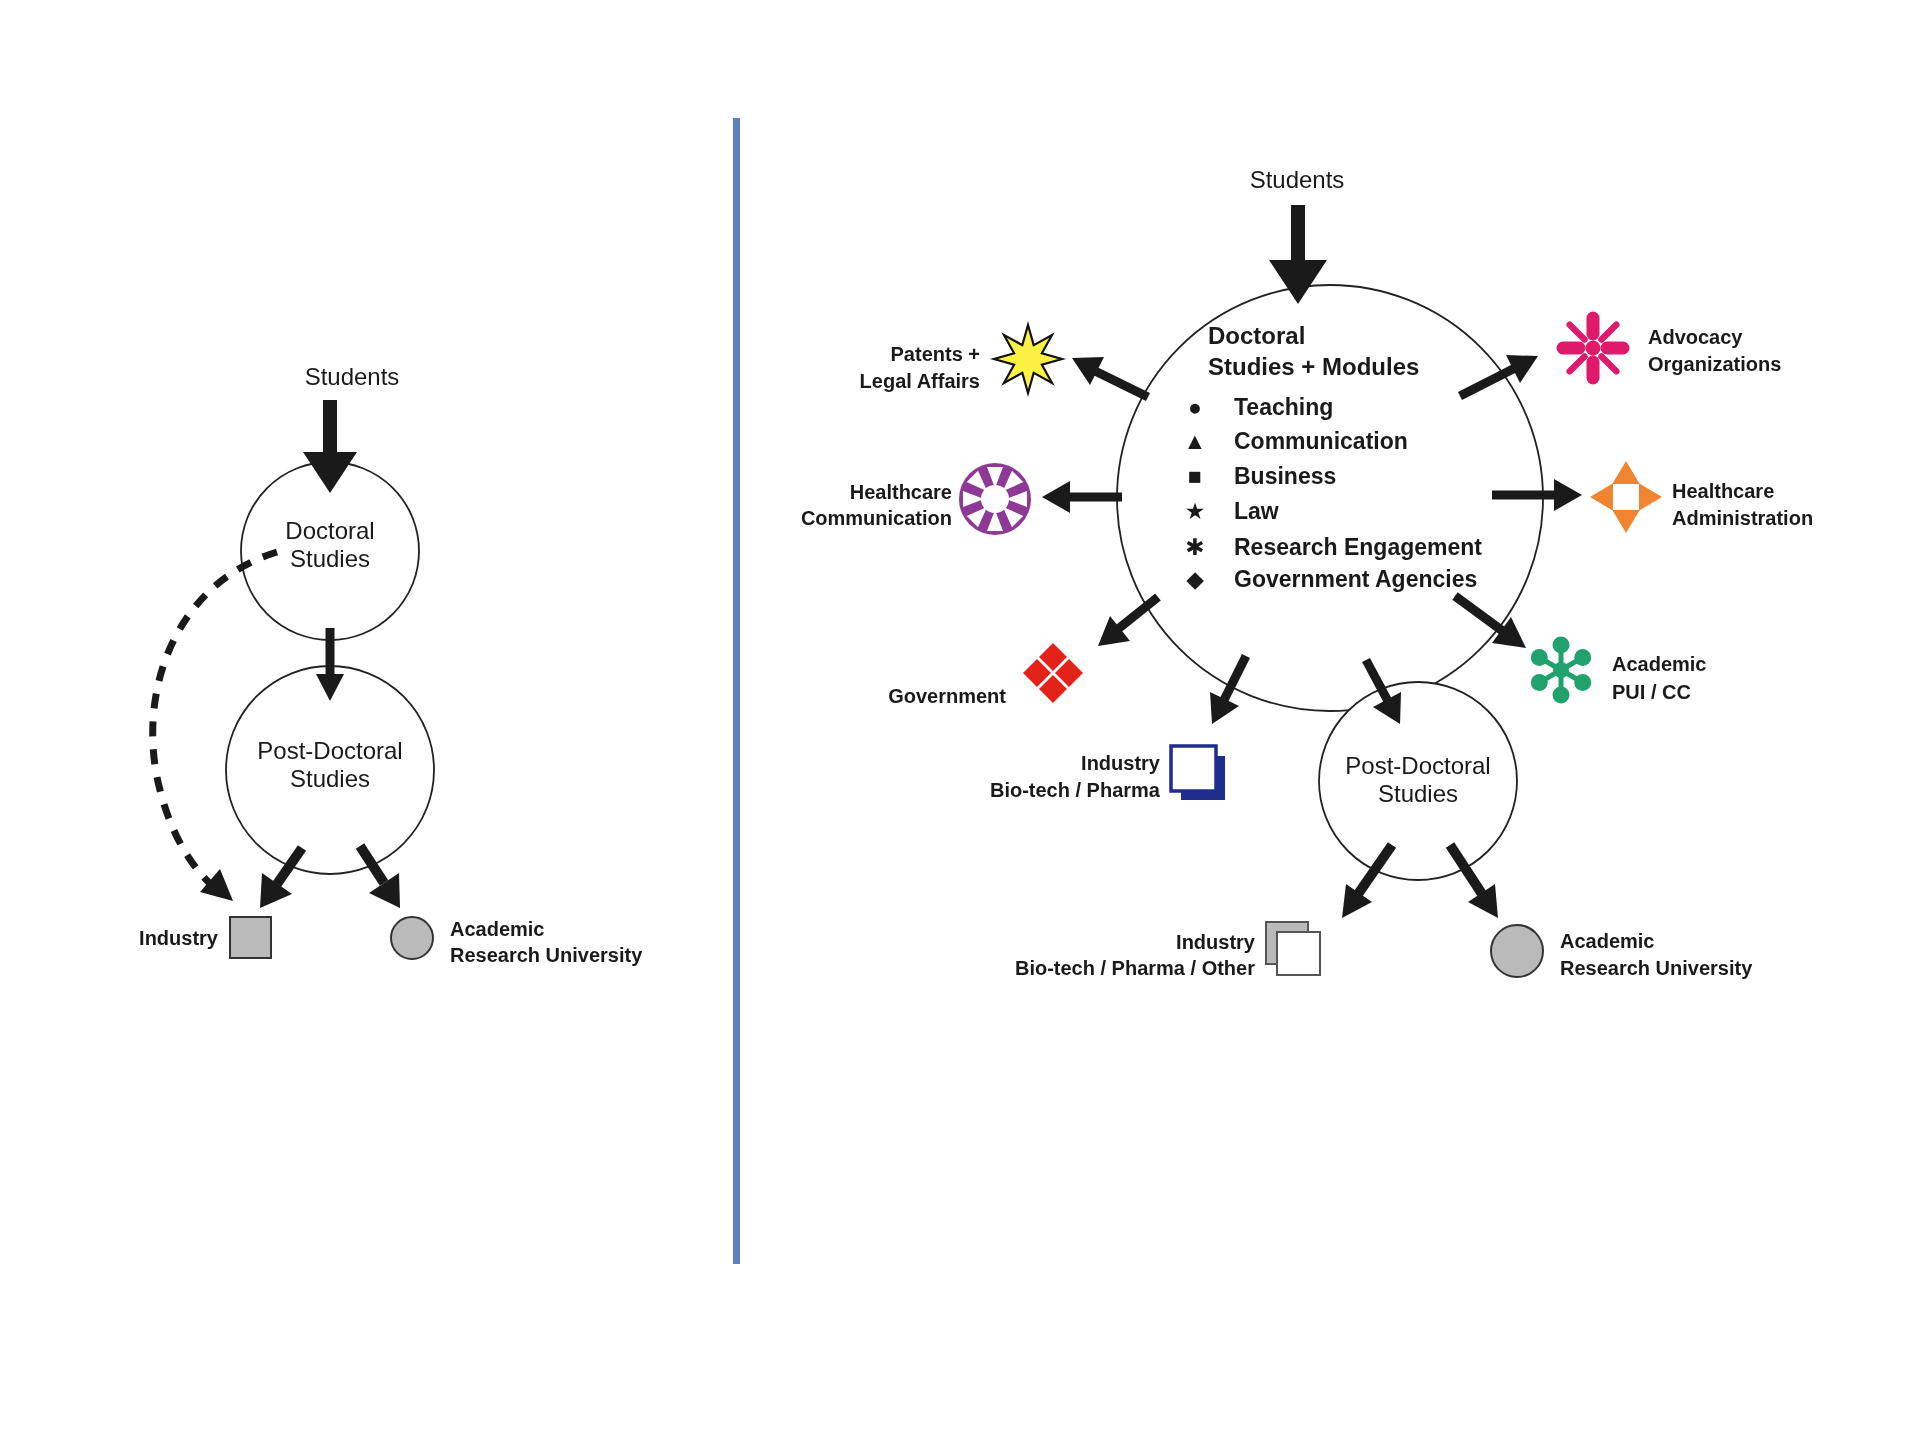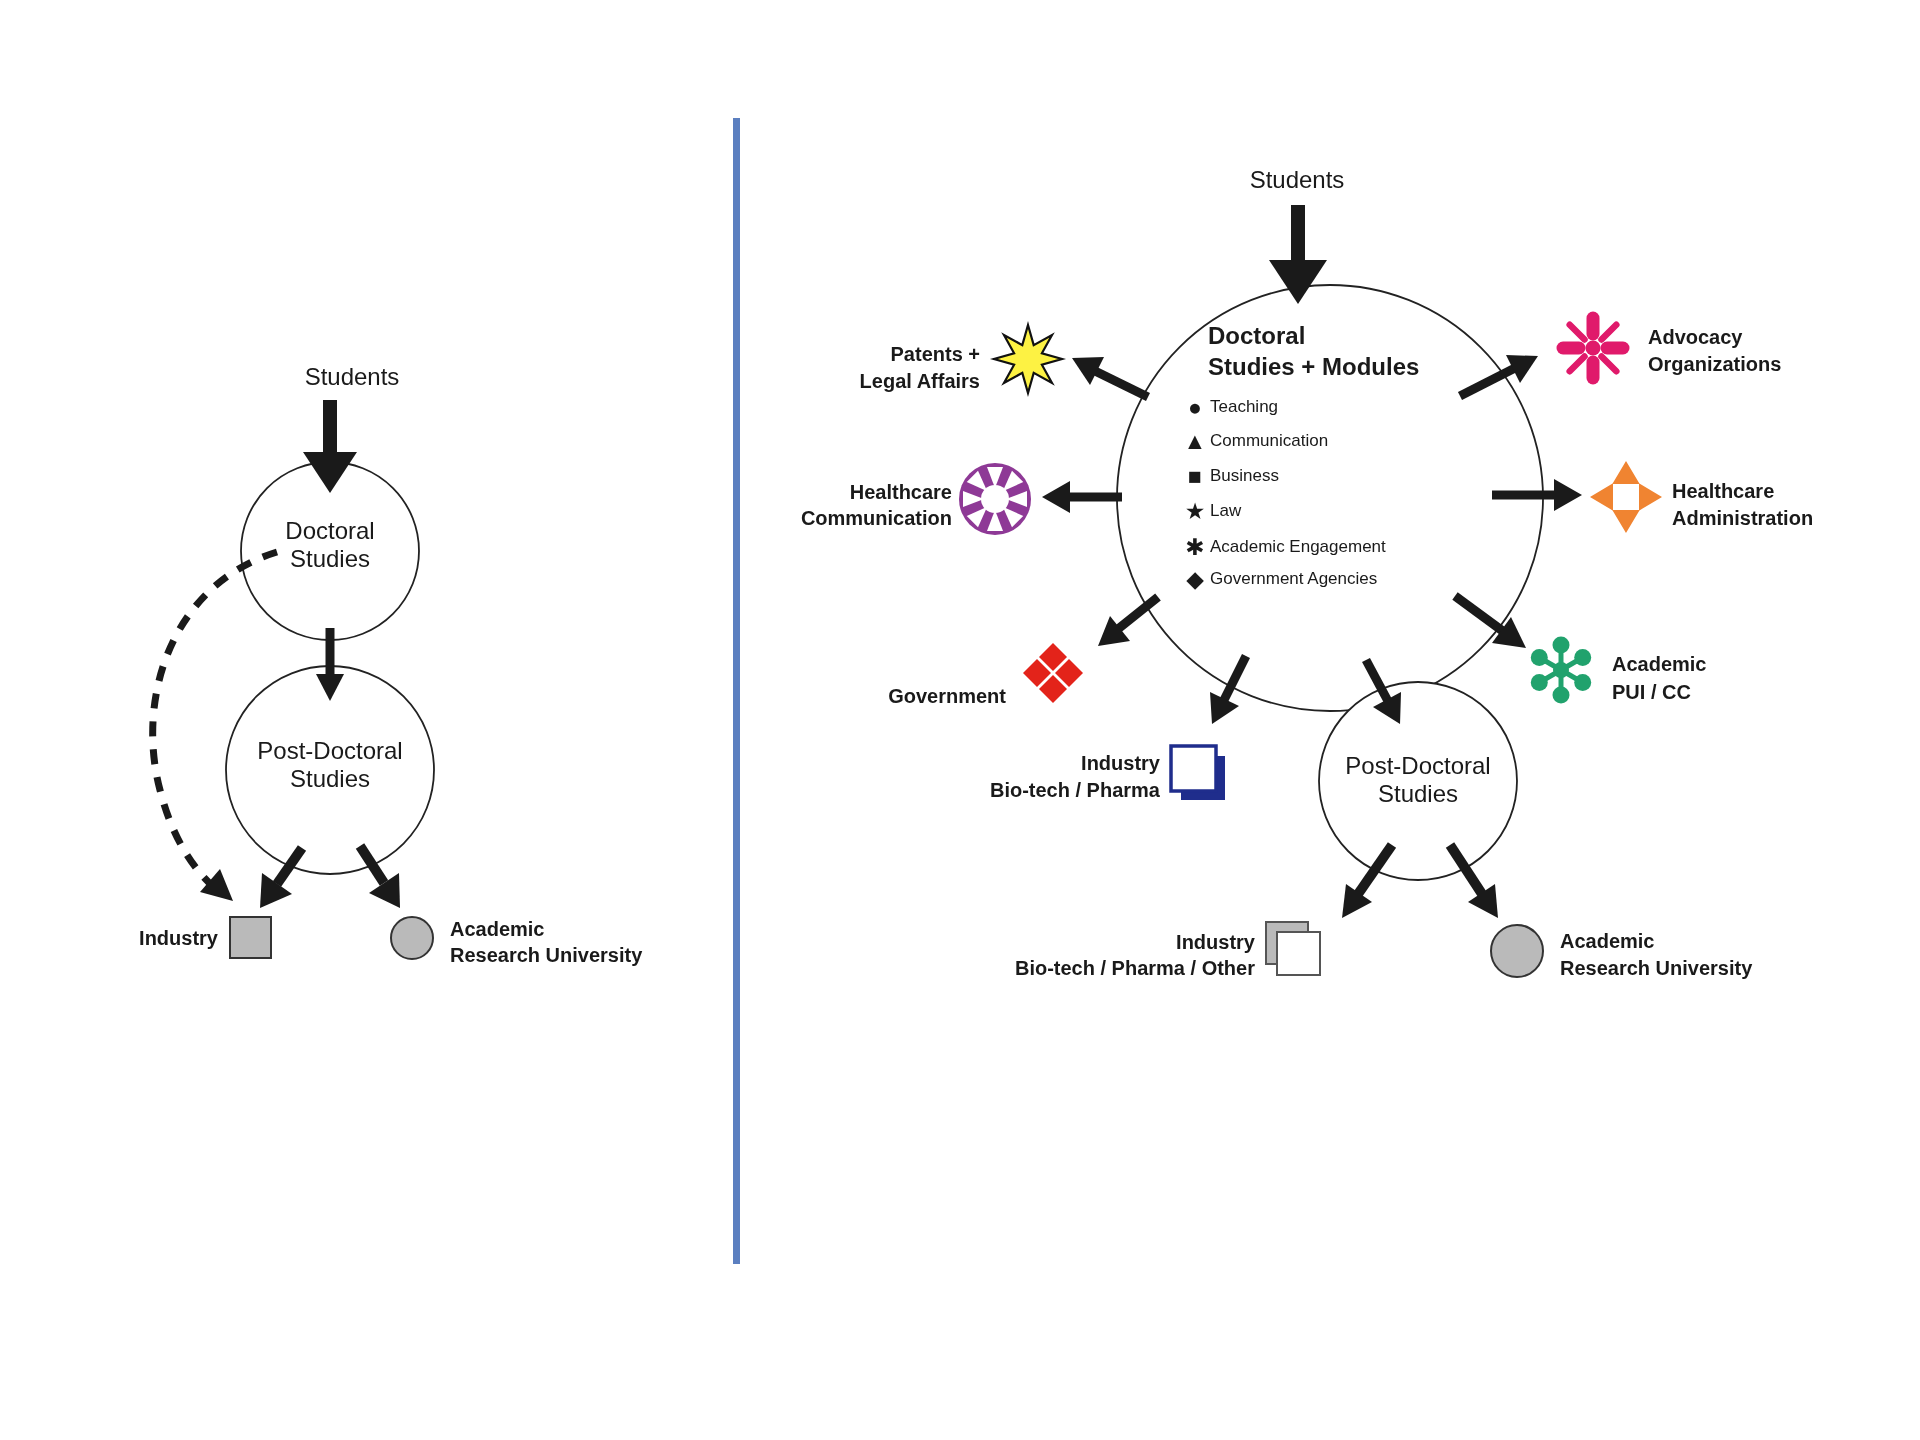--- a/index.html
+++ b/index.html
@@ -8,21 +8,21 @@
     font-family:"Liberation Sans", sans-serif;color:#1a1a1a;
   }
   #diagram{position:absolute;left:0;top:0;}
   .label{position:absolute;font-weight:700;font-size:20px;line-height:26px;white-space:nowrap;}
   .label.right{text-align:right;}
   .node-text{position:absolute;font-weight:400;font-size:24px;line-height:28px;text-align:center;white-space:nowrap;}
   .big-label{position:absolute;font-weight:700;font-size:24px;line-height:27px;white-space:nowrap;}
   .model-title{position:absolute;font-weight:700;font-size:42px;line-height:46px;text-align:center;white-space:nowrap;}
   .legend-row{position:absolute;display:flex;align-items:center;height:28px;}
   .legend-glyph{width:30px;text-align:center;font-size:23px;line-height:28px;font-weight:400;}
-  .legend-label{font-weight:400;font-size:17px;margin-left:0;}
+  .legend-label{font-weight:700;font-size:23px;margin-left:24px;}
   
   .node{fill:#ffffff;stroke:#222222;stroke-width:1.8;}
   .ink{fill:var(--c-ink);}
   .shaft{stroke:var(--c-ink);}
   .dash{fill:none;stroke:var(--c-ink);stroke-width:7;stroke-dasharray:15 13;}
   .grayshape{fill:var(--c-gray);stroke:#333333;stroke-width:2;}
   .star-yellow{fill:var(--c-yellow);stroke:#111111;stroke-width:2.2;}
   .purple{fill:var(--c-purple);}
   .white{fill:#ffffff;}
   .red{fill:var(--c-red);}
@@ -241,21 +241,21 @@
   <div class="legend-row" style="left:1180px;top:462px;">
     <span class="legend-glyph">■</span>
     <span class="legend-label">Business</span>
   </div>
   <div class="legend-row" style="left:1180px;top:497px;">
     <span class="legend-glyph">★</span>
     <span class="legend-label">Law</span>
   </div>
   <div class="legend-row" style="left:1180px;top:533px;">
     <span class="legend-glyph">✱</span>
-    <span class="legend-label">Academic Engagement</span>
+    <span class="legend-label">Research Engagement</span>
   </div>
   <div class="legend-row" style="left:1180px;top:565px;">
     <span class="legend-glyph">◆</span>
     <span class="legend-label">Government Agencies</span>
   </div>
 
   <div class="label right" style="left:780px;top:326px;width:200px;line-height:27px;margin-top:15px;">
     <div>Patents +</div>
     <div>Legal Affairs</div>
   </div>

